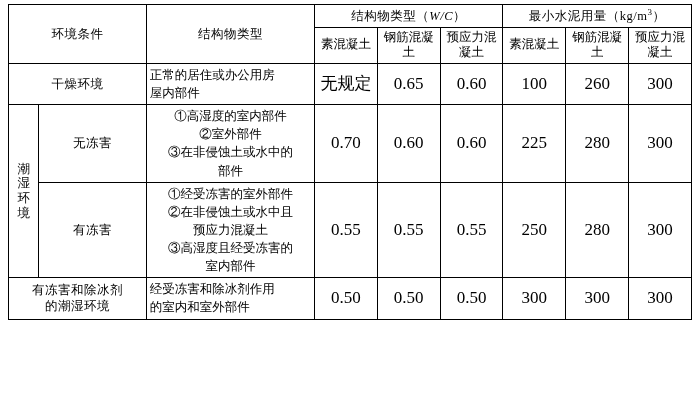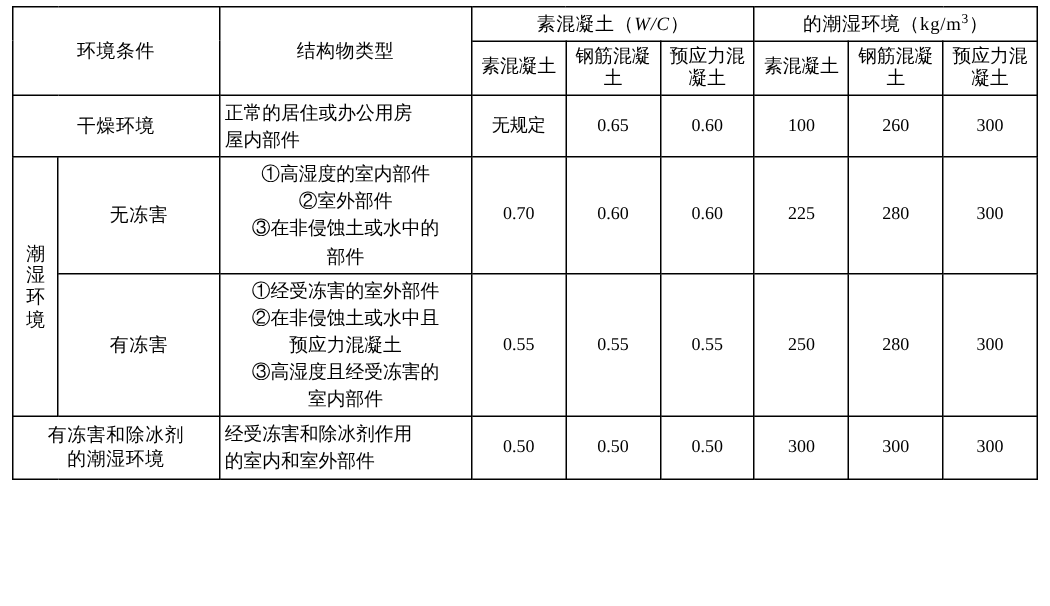--- a/index.html
+++ b/index.html
@@ -52,21 +52,21 @@
     font-size: 12.5px;
     text-align: left;
     padding-left: 14px;
     line-height: 1.45;
   }
   .type-cell.center {
     text-align: left;
     padding-left: 3px;
   }
   .num-cell {
-    font-size: 12px;
+    font-size: 17px;
     font-family: "Liberation Serif", serif;
   }
   .vert {
     width: 28px;
     font-size: 12.5px;
     padding: 0;
     margin-left: 15px;
   }
   .vert .vtext {
     display: block;
@@ -100,24 +100,24 @@
       <col style="width:62px">
       <col style="width:62px">
       <col style="width:62px">
       <col style="width:62px">
     </colgroup>
     <thead>
       <tr>
         <th colspan="2" rowspan="2" class="cond-cell">环境条件</th>
         <th rowspan="2" class="cond-cell">结构物类型</th>
         <th colspan="3" class="grp-head">
-          <span>素混凝土（</span><span class="slash-w">W/C</span><span>）</span>
+          <span>结构物类型（</span><span class="slash-w">W/C</span><span>）</span>
         </th>
         <th colspan="3" class="grp-head">
-          <span>的潮湿环境（</span><span>kg/m</span><span class="sup">3</span><span>）</span>
+          <span>最小水泥用量（</span><span>kg/m</span><span class="sup">3</span><span>）</span>
         </th>
       </tr>
       <tr>
         <th class="sub-head">素混凝土</th>
         <th class="sub-head">钢筋混凝土</th>
         <th class="sub-head">预应力混凝土</th>
         <th class="sub-head">素混凝土</th>
         <th class="sub-head">钢筋混凝土</th>
         <th class="sub-head">预应力混凝土</th>
       </tr>

